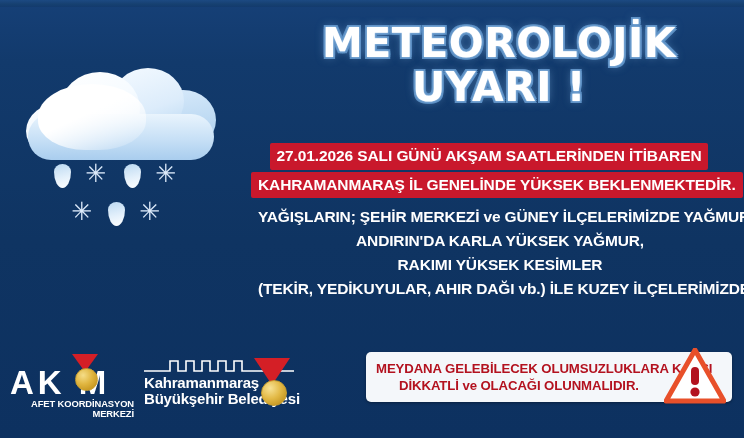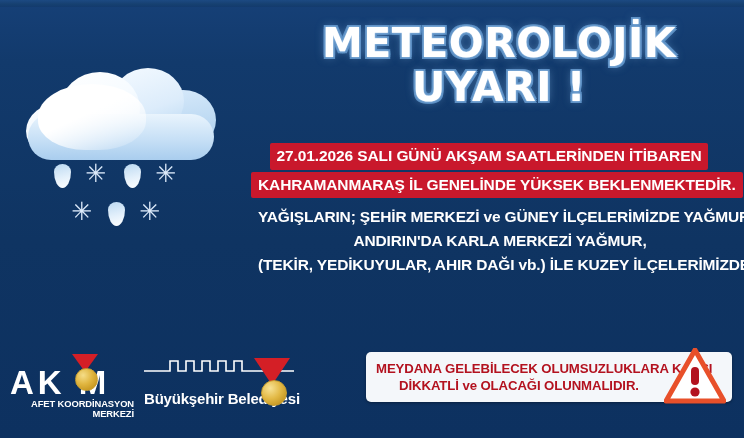--- a/index.html
+++ b/index.html
@@ -333,21 +333,22 @@
     <span class="row">
       <span class="redline">27.01.2026 SALI GÜNÜ AKŞAM SAATLERİNDEN İTİBAREN</span>
     </span>
     <span class="row">
       <span class="redline">KAHRAMANMARAŞ İL GENELİNDE YÜKSEK BEKLENMEKTEDİR.</span>
     </span>
   </div>
 
   <div class="bodyblock">
     <span class="bline">YAĞIŞLARIN; ŞEHİR MERKEZİ ve GÜNEY İLÇELERİMİZDE YAĞMUR,</span>
-    <span class="bline">ANDIRIN'DA KARLA MERKEZİ YAĞMUR,</span>
+    <span class="bline">ANDIRIN'DA KARLA YÜKSEK YAĞMUR,</span>
+    <span class="bline">RAKIMI YÜKSEK KESİMLER</span>
     <span class="bline">(TEKİR, YEDİKUYULAR, AHIR DAĞI vb.) İLE KUZEY İLÇELERİMİZDE İSE</span>
   </div>
 
   <div class="warnbar">
     <div class="warntext">
       <span class="wline">MEYDANA GELEBİLECEK OLUMSUZLUKLARA KARŞI</span>
       <span class="wline">DİKKATLİ ve OLACAĞI OLUNMALIDIR.</span>
     </div>
     <svg class="warn-tri" viewBox="0 0 62 56">
       <path d="M31 2 L60 53 L2 53 Z" fill="#ffffff" stroke="#e8502a" stroke-width="5" stroke-linejoin="round"></path>
@@ -362,20 +363,21 @@
       <div class="medal-tri"></div>
       <div class="medal-disc"></div>
     </div>
     <div class="akom-sub">AFET KOORDİNASYON MERKEZİ</div>
   </div>
 
   <div class="beld">
     <svg class="beld-wall" viewBox="0 0 150 16">
       <path d="M0 15 L26 15 L26 5 L34 5 L34 15 L42 15 L42 5 L50 5 L50 15 L58 15 L58 5 L66 5 L66 15 L74 15 L74 5 L82 5 L82 15 L90 15 L90 5 L98 5 L98 15 L150 15" fill="none" stroke="#ffffff" stroke-width="1.6"></path>
     </svg>
+    <div class="beld-name1">Kahramanmaraş</div>
     <div class="beld-name2">Büyükşehir Belediyesi</div>
     <div class="beld-medal">
       <div class="beld-tri"></div>
       <div class="beld-disc"></div>
     </div>
   </div>
 
 </div>
 
 </body></html>

